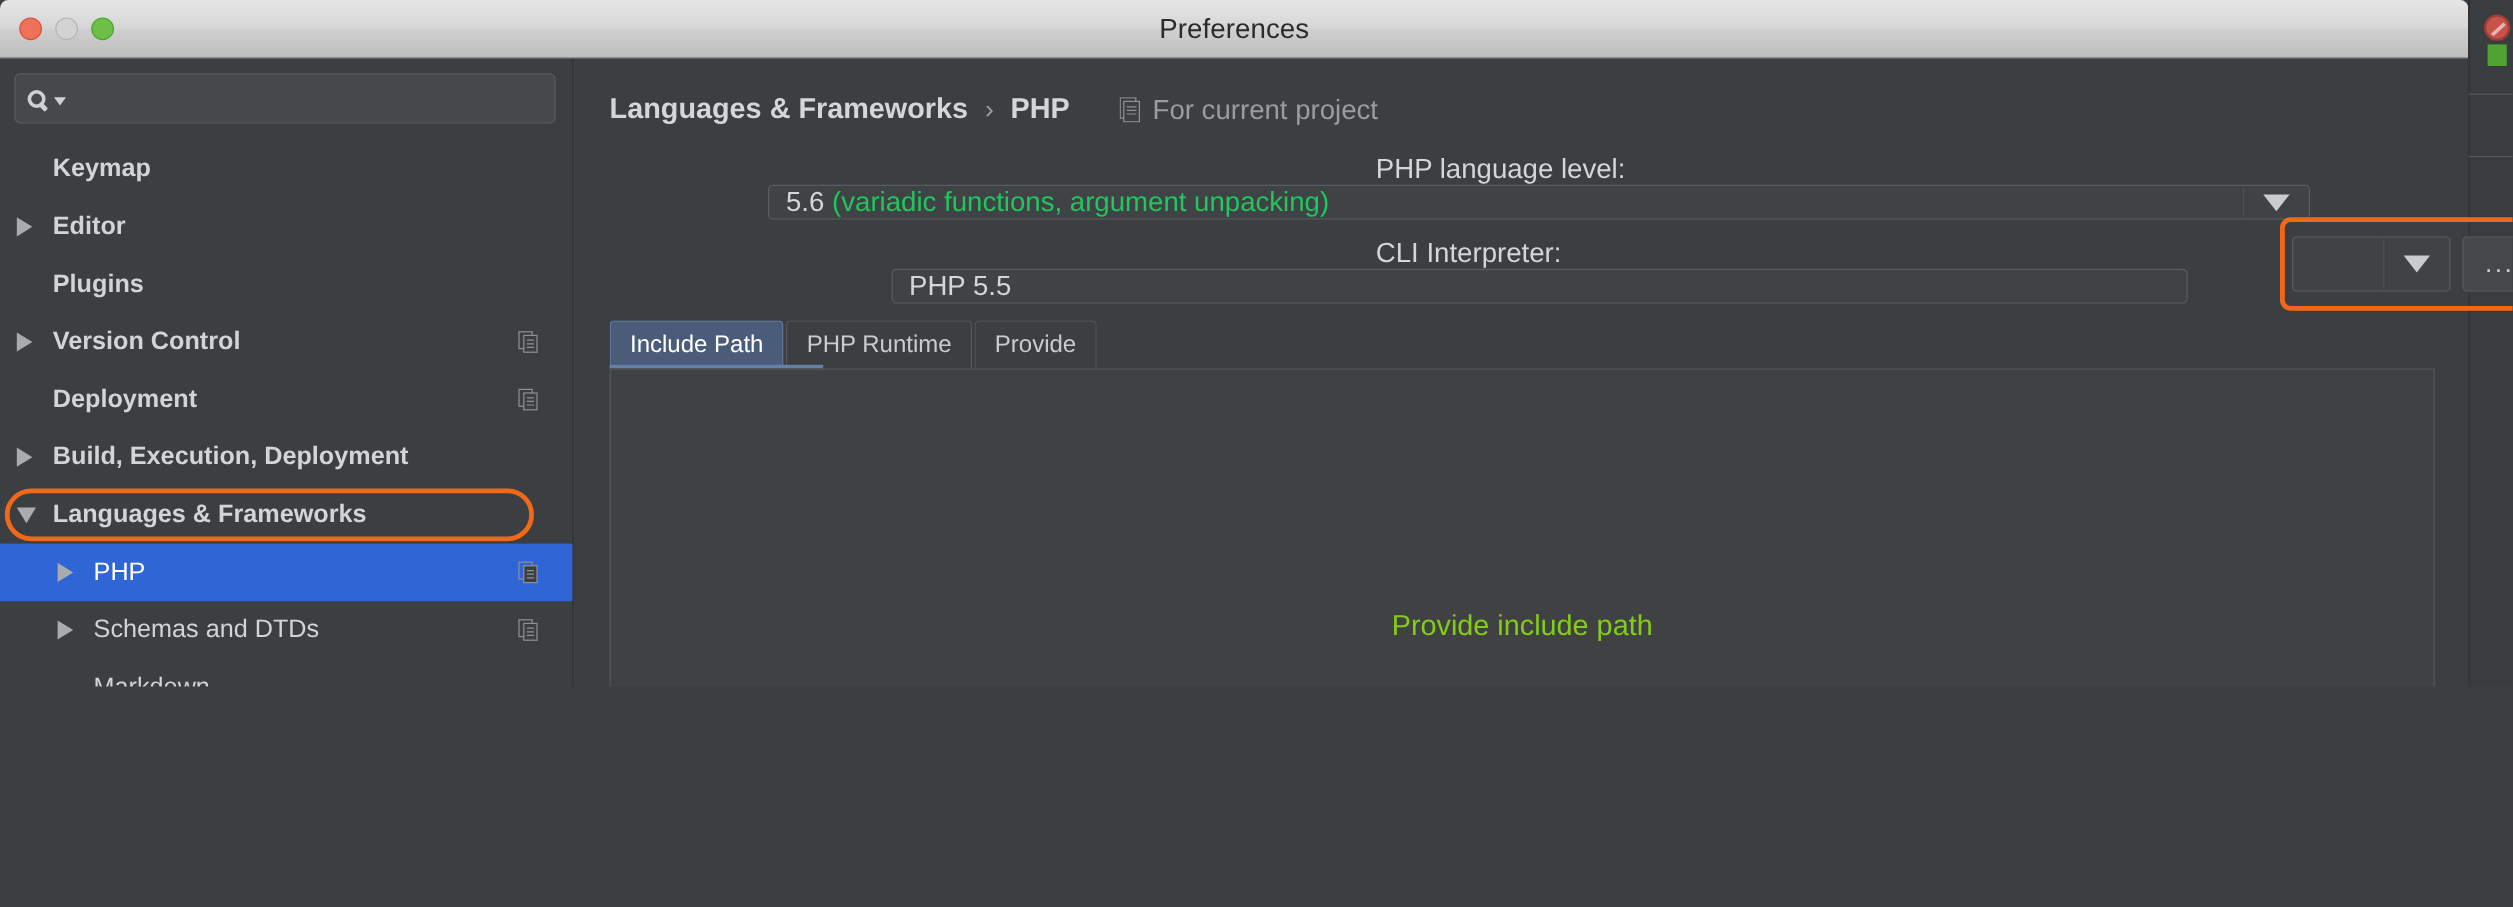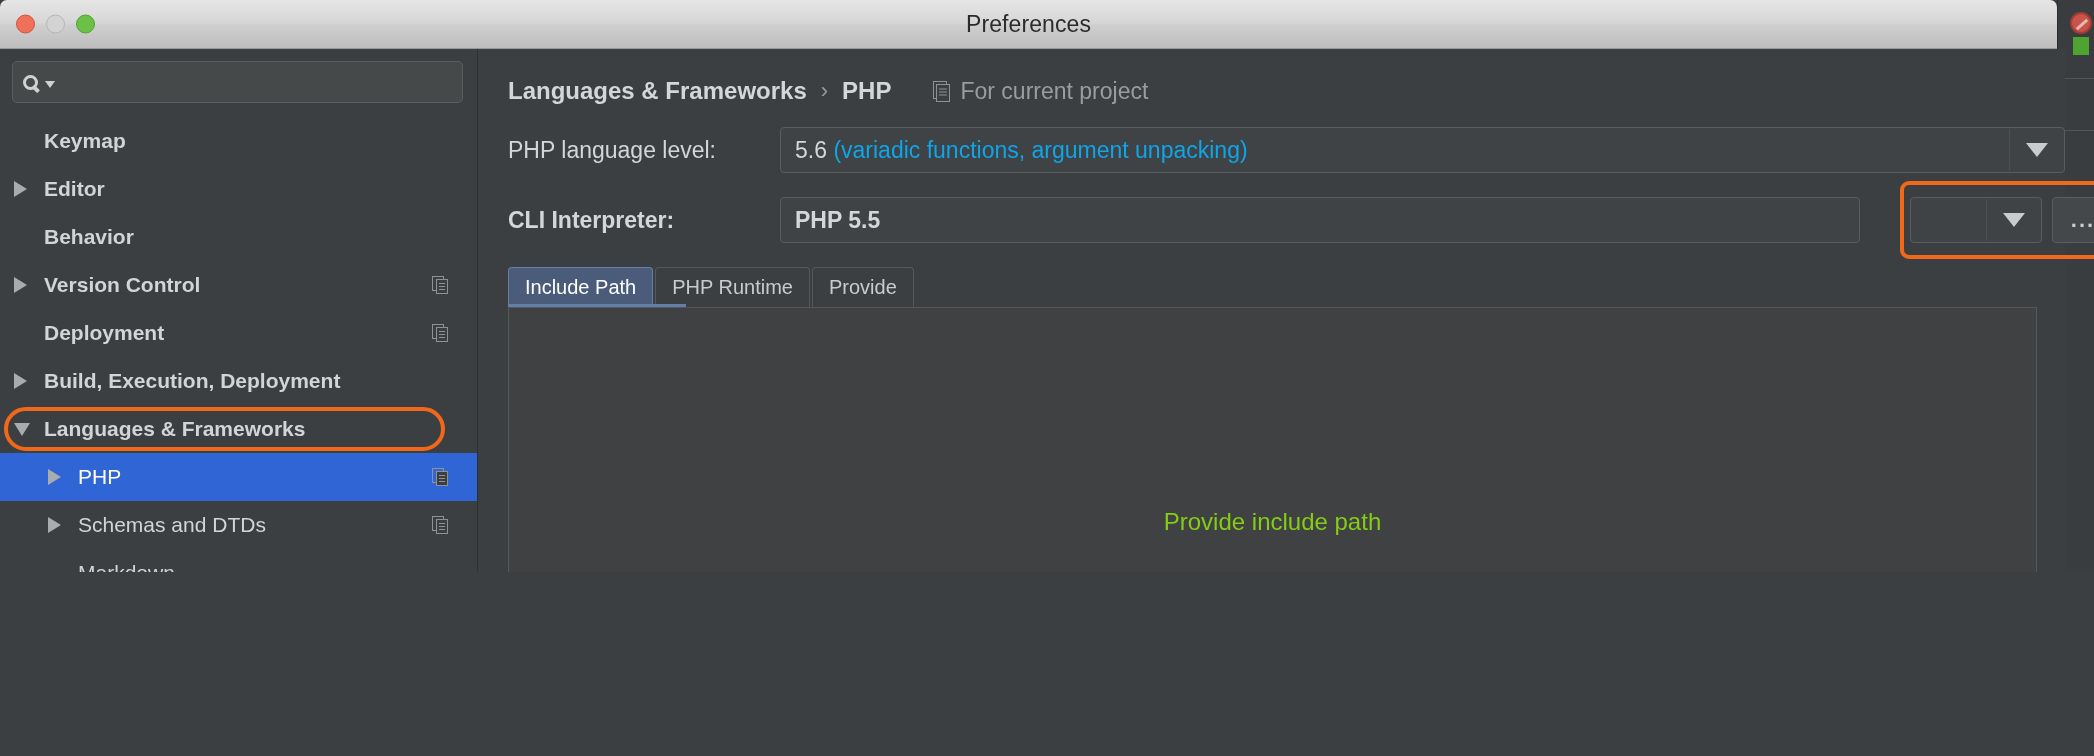--- a/index.html
+++ b/index.html
@@ -188,43 +188,44 @@
     margin-left: 42px;
     color: #9a9d9f; font-weight: normal; font-size: 23px;
   }
   .doc-ico { width: 18px; height: 21px; margin-right: 9px; position: relative; flex: none; }
 
   .field-row {
     display: flex; align-items: center;
     margin: 0 0 0 30px;
     height: 46px;
     position: relative;
+    flex-direction: column;
   }
   #row-lang { margin-top: 22px; }
-  #row-cli  { margin-top: 24px; font-weight: bold; }
+  #row-cli  { margin-top: 24px; }
   .field-label {
     width: 272px; flex: none;
     color: #d4d6d8; font-size: 23px;
     font-family: "Liberation Sans", sans-serif;
   }
   .combo {
     height: 46px;
     background: #3f4345;
     border: 1px solid #5a5d5f;
     border-radius: 4px;
     display: flex; align-items: center;
     position: relative;
   }
   #combo-lang { width: 1285px; }
   #combo-cli  { width: 1080px; }
   .combo-text {
     padding-left: 14px; font-size: 23px; color: #d4d6d8;
     white-space: nowrap; overflow: hidden;
   }
-  .combo-text .dim { color: #0ea5e9; }
+  .combo-text .dim { color: #22c55e; }
   .combo-arrow-btn {
     position: absolute; right: 1px; top: 1px; bottom: 1px;
     width: 54px;
     display: flex; align-items: center; justify-content: center;
     border-left: 1px solid #4e5153;
   }
   .tri-combo {
     width: 0; height: 0;
     border-left: 11px solid transparent;
     border-right: 11px solid transparent;
@@ -355,21 +356,21 @@
             <span class="tree-label">Keymap</span>
           </div>
           <div class="tree-row">
             <span class="arrow">
               <span class="tri-right"></span>
             </span>
             <span class="tree-label">Editor</span>
           </div>
           <div class="tree-row">
             <span class="arrow empty"></span>
-            <span class="tree-label">Behavior</span>
+            <span class="tree-label">Plugins</span>
           </div>
           <div class="tree-row">
             <span class="arrow">
               <span class="tri-right"></span>
             </span>
             <span class="tree-label">Version Control</span>
             <span class="proj-ico"><svg width="20" height="20" viewBox="0 0 20 20">
                 <rect x="1.5" y="1.5" width="11" height="14" fill="none" stroke="#8f9294"></rect>
                 <rect x="5.5" y="4.5" width="11" height="14" fill="#3c3f41" stroke="#8f9294"></rect>
                 <line x1="8" y1="8.5" x2="14" y2="8.5" stroke="#8f9294"></line>

